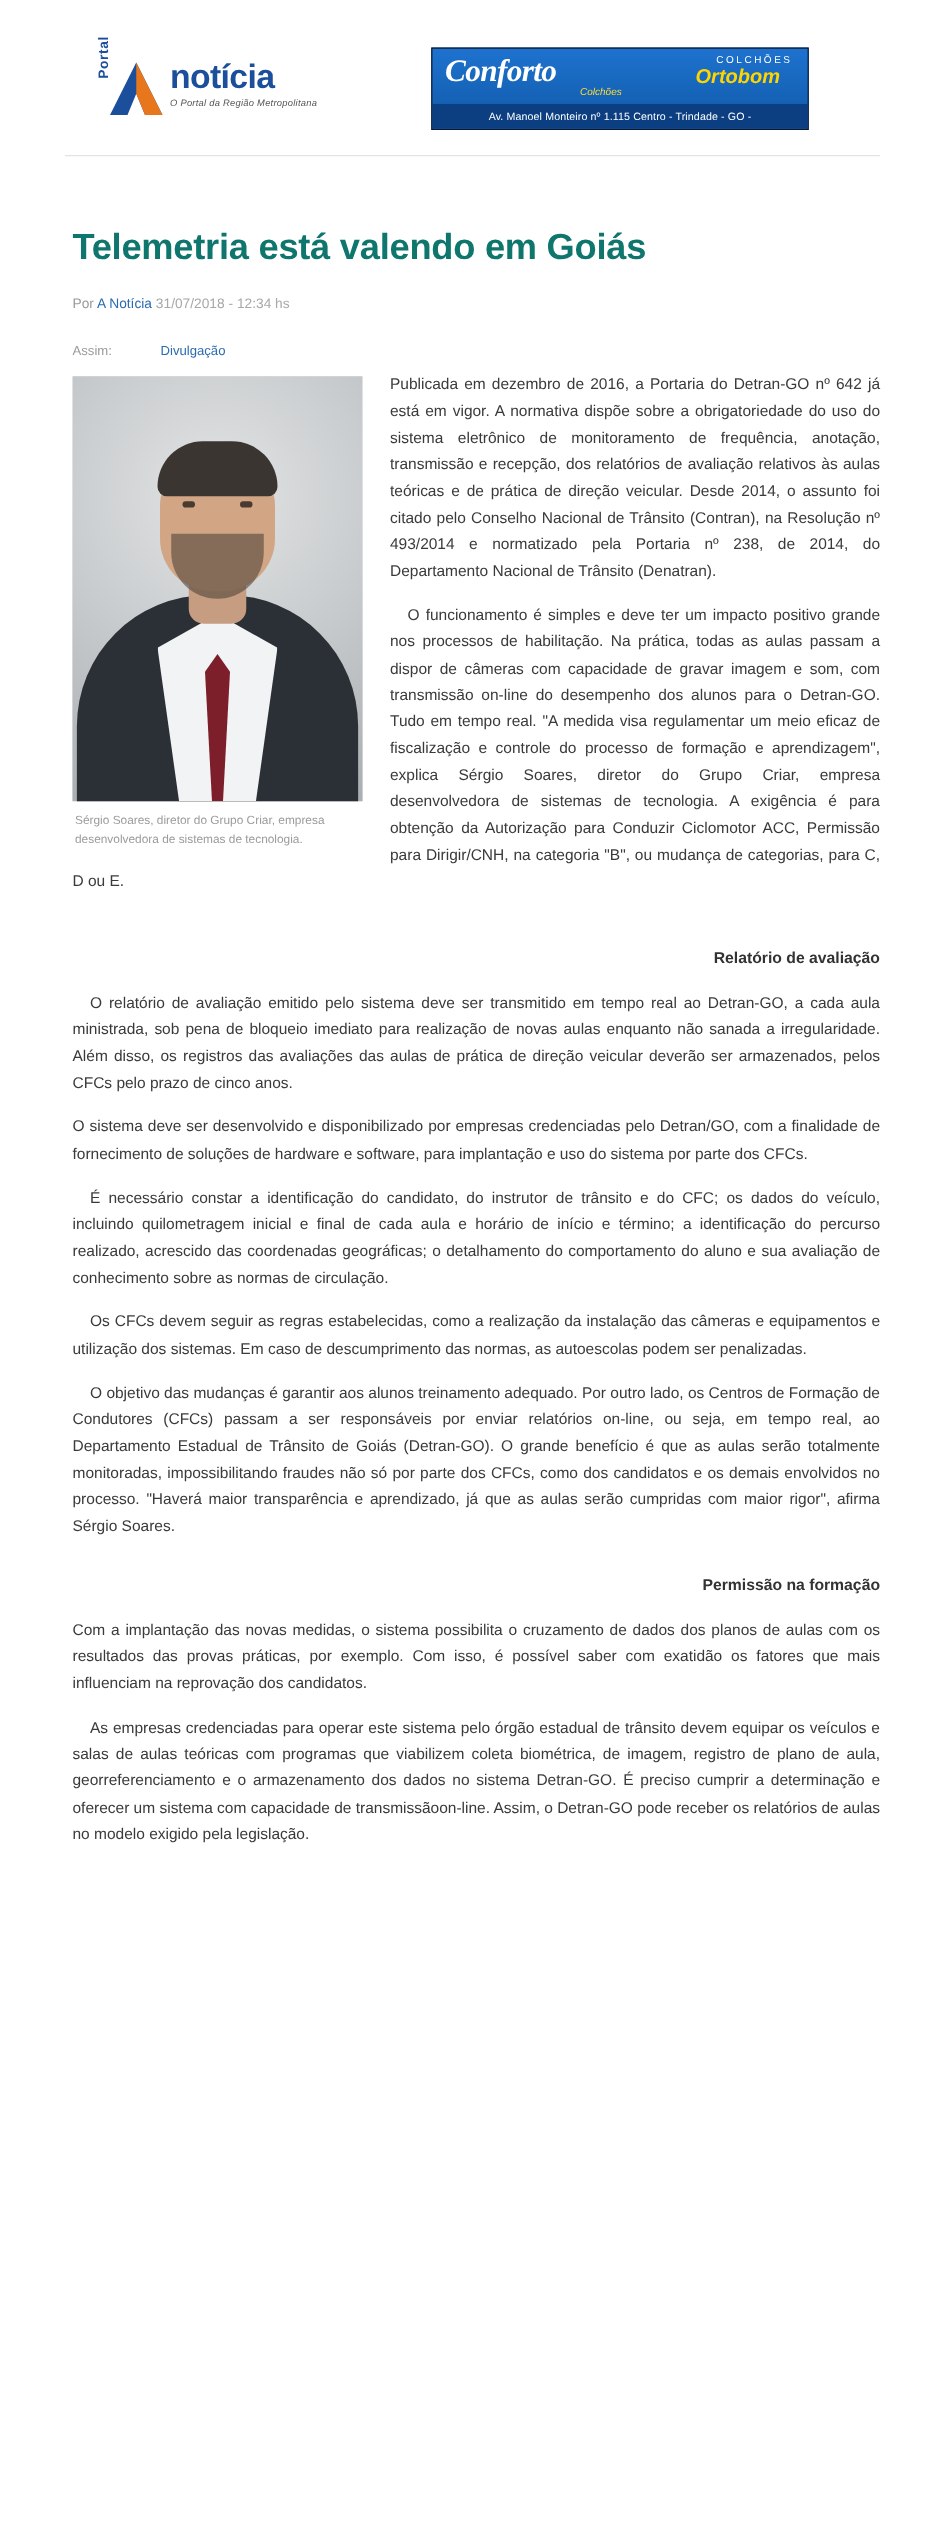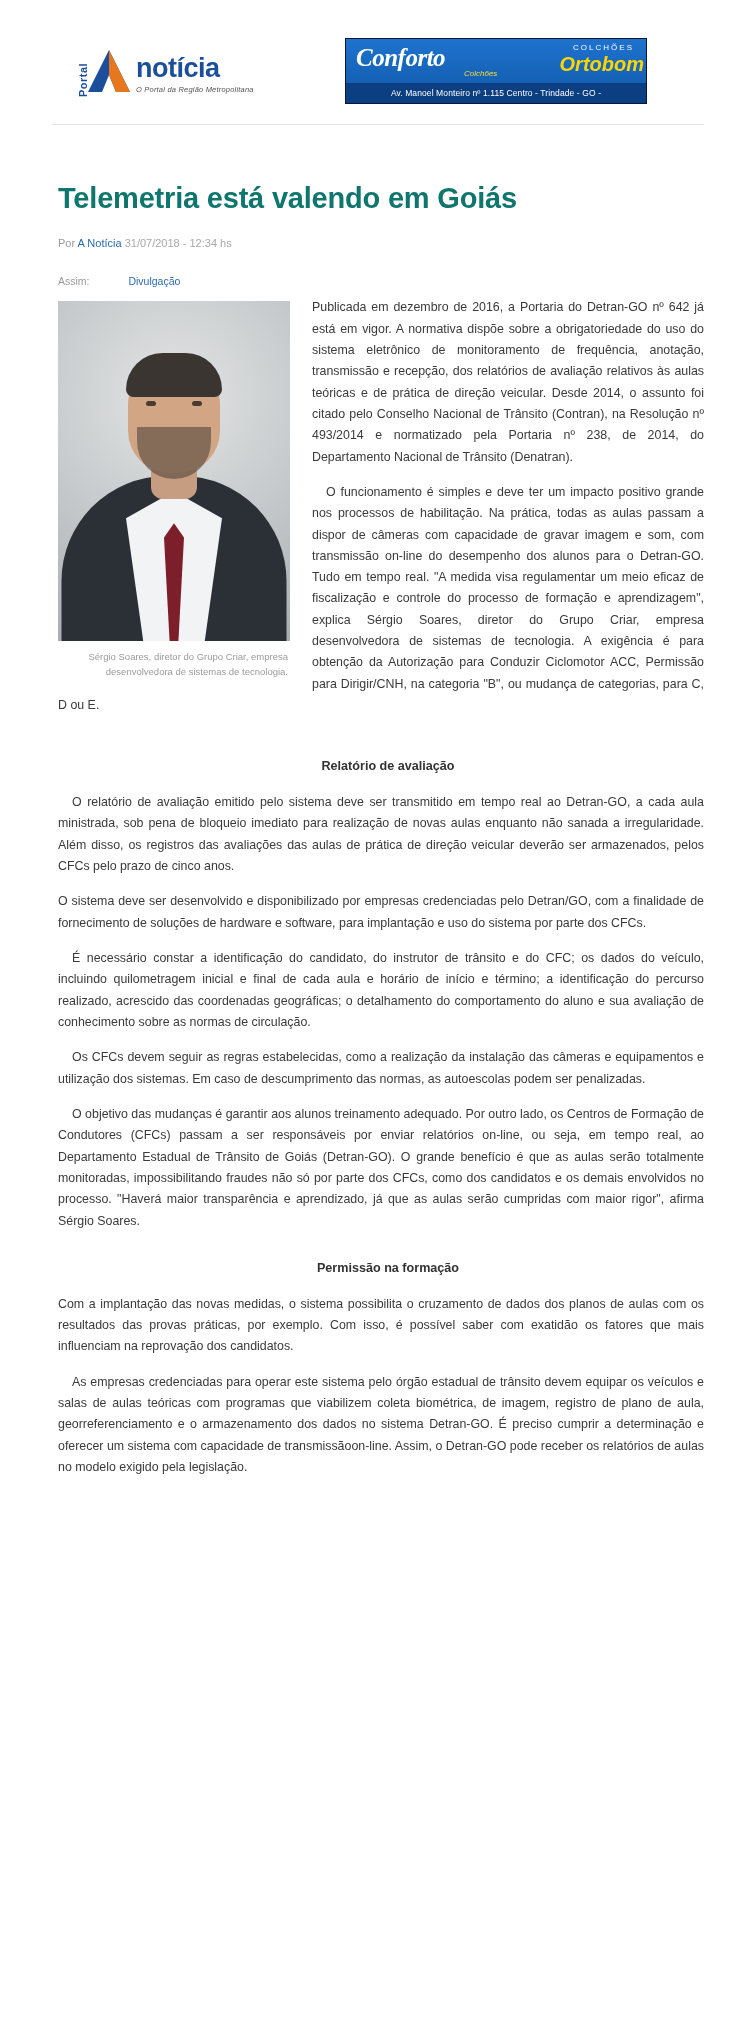--- a/index.html
+++ b/index.html
@@ -26,21 +26,21 @@
     padding: 38px 0 20px 0;
     display: flex;
     align-items: center;
     justify-content: flex-start;
     border-bottom: 1px solid #e3e3e3;
     margin: 0 52px;
     box-sizing: border-box;
   }
   .logo-block {
     display: flex;
-    align-items: flex-end;
+    align-items: flex-start;
     width: 245px;
     padding-left: 22px;
     box-sizing: border-box;
   }
   .logo-portal {
     font-size: 11px;
     letter-spacing: 0.5px;
     color: #1b4e9b;
     font-weight: bold;
     transform: rotate(-90deg);
@@ -113,23 +113,23 @@
   .ad-colchoes-top {
     position: absolute;
     right: 12px;
     top: 4px;
     font-size: 8px;
     color: #ffffff;
     letter-spacing: 2px;
   }
   .ad-ortobom {
     position: absolute;
-    right: 2px;
+    right: 22px;
     top: 14px;
-    font-size: 20px;
+    font-size: 16px;
     font-weight: bold;
     color: #ffd500;
     font-style: italic;
   }
   .ad-bottom {
     height: 20px;
     background: #0b3f82;
     color: #ffffff;
     font-size: 8.5px;
     display: flex;
@@ -282,33 +282,33 @@
     background: #4a3b31;
     border-radius: 3px;
   }
   .ph-eye.l { left: 50%; margin-left: -28px; }
   .ph-eye.r { left: 50%; margin-left: 18px; }
   .figure .caption {
     font-size: 9.5px;
     line-height: 1.6;
     color: #9b9b9b;
     padding: 8px 2px 0 2px;
-    text-align: right;
+    text-align: left;
   }
   p.para {
     margin: 0 0 14px 0;
     text-indent: 14px;
   }
   p.para.no-indent { text-indent: 0; }
   h2.subhead {
     font-size: 12.6px;
     font-weight: bold;
     color: #333333;
     margin: 26px 0 14px 14px;
-    text-align: center;
+    text-align: right;
   }
 </style>
 </head>
 <body>
 
 <div class="page">
 
   <div class="site-header">
     <div class="logo-block">
       <div class="logo-portal">Portal</div>

